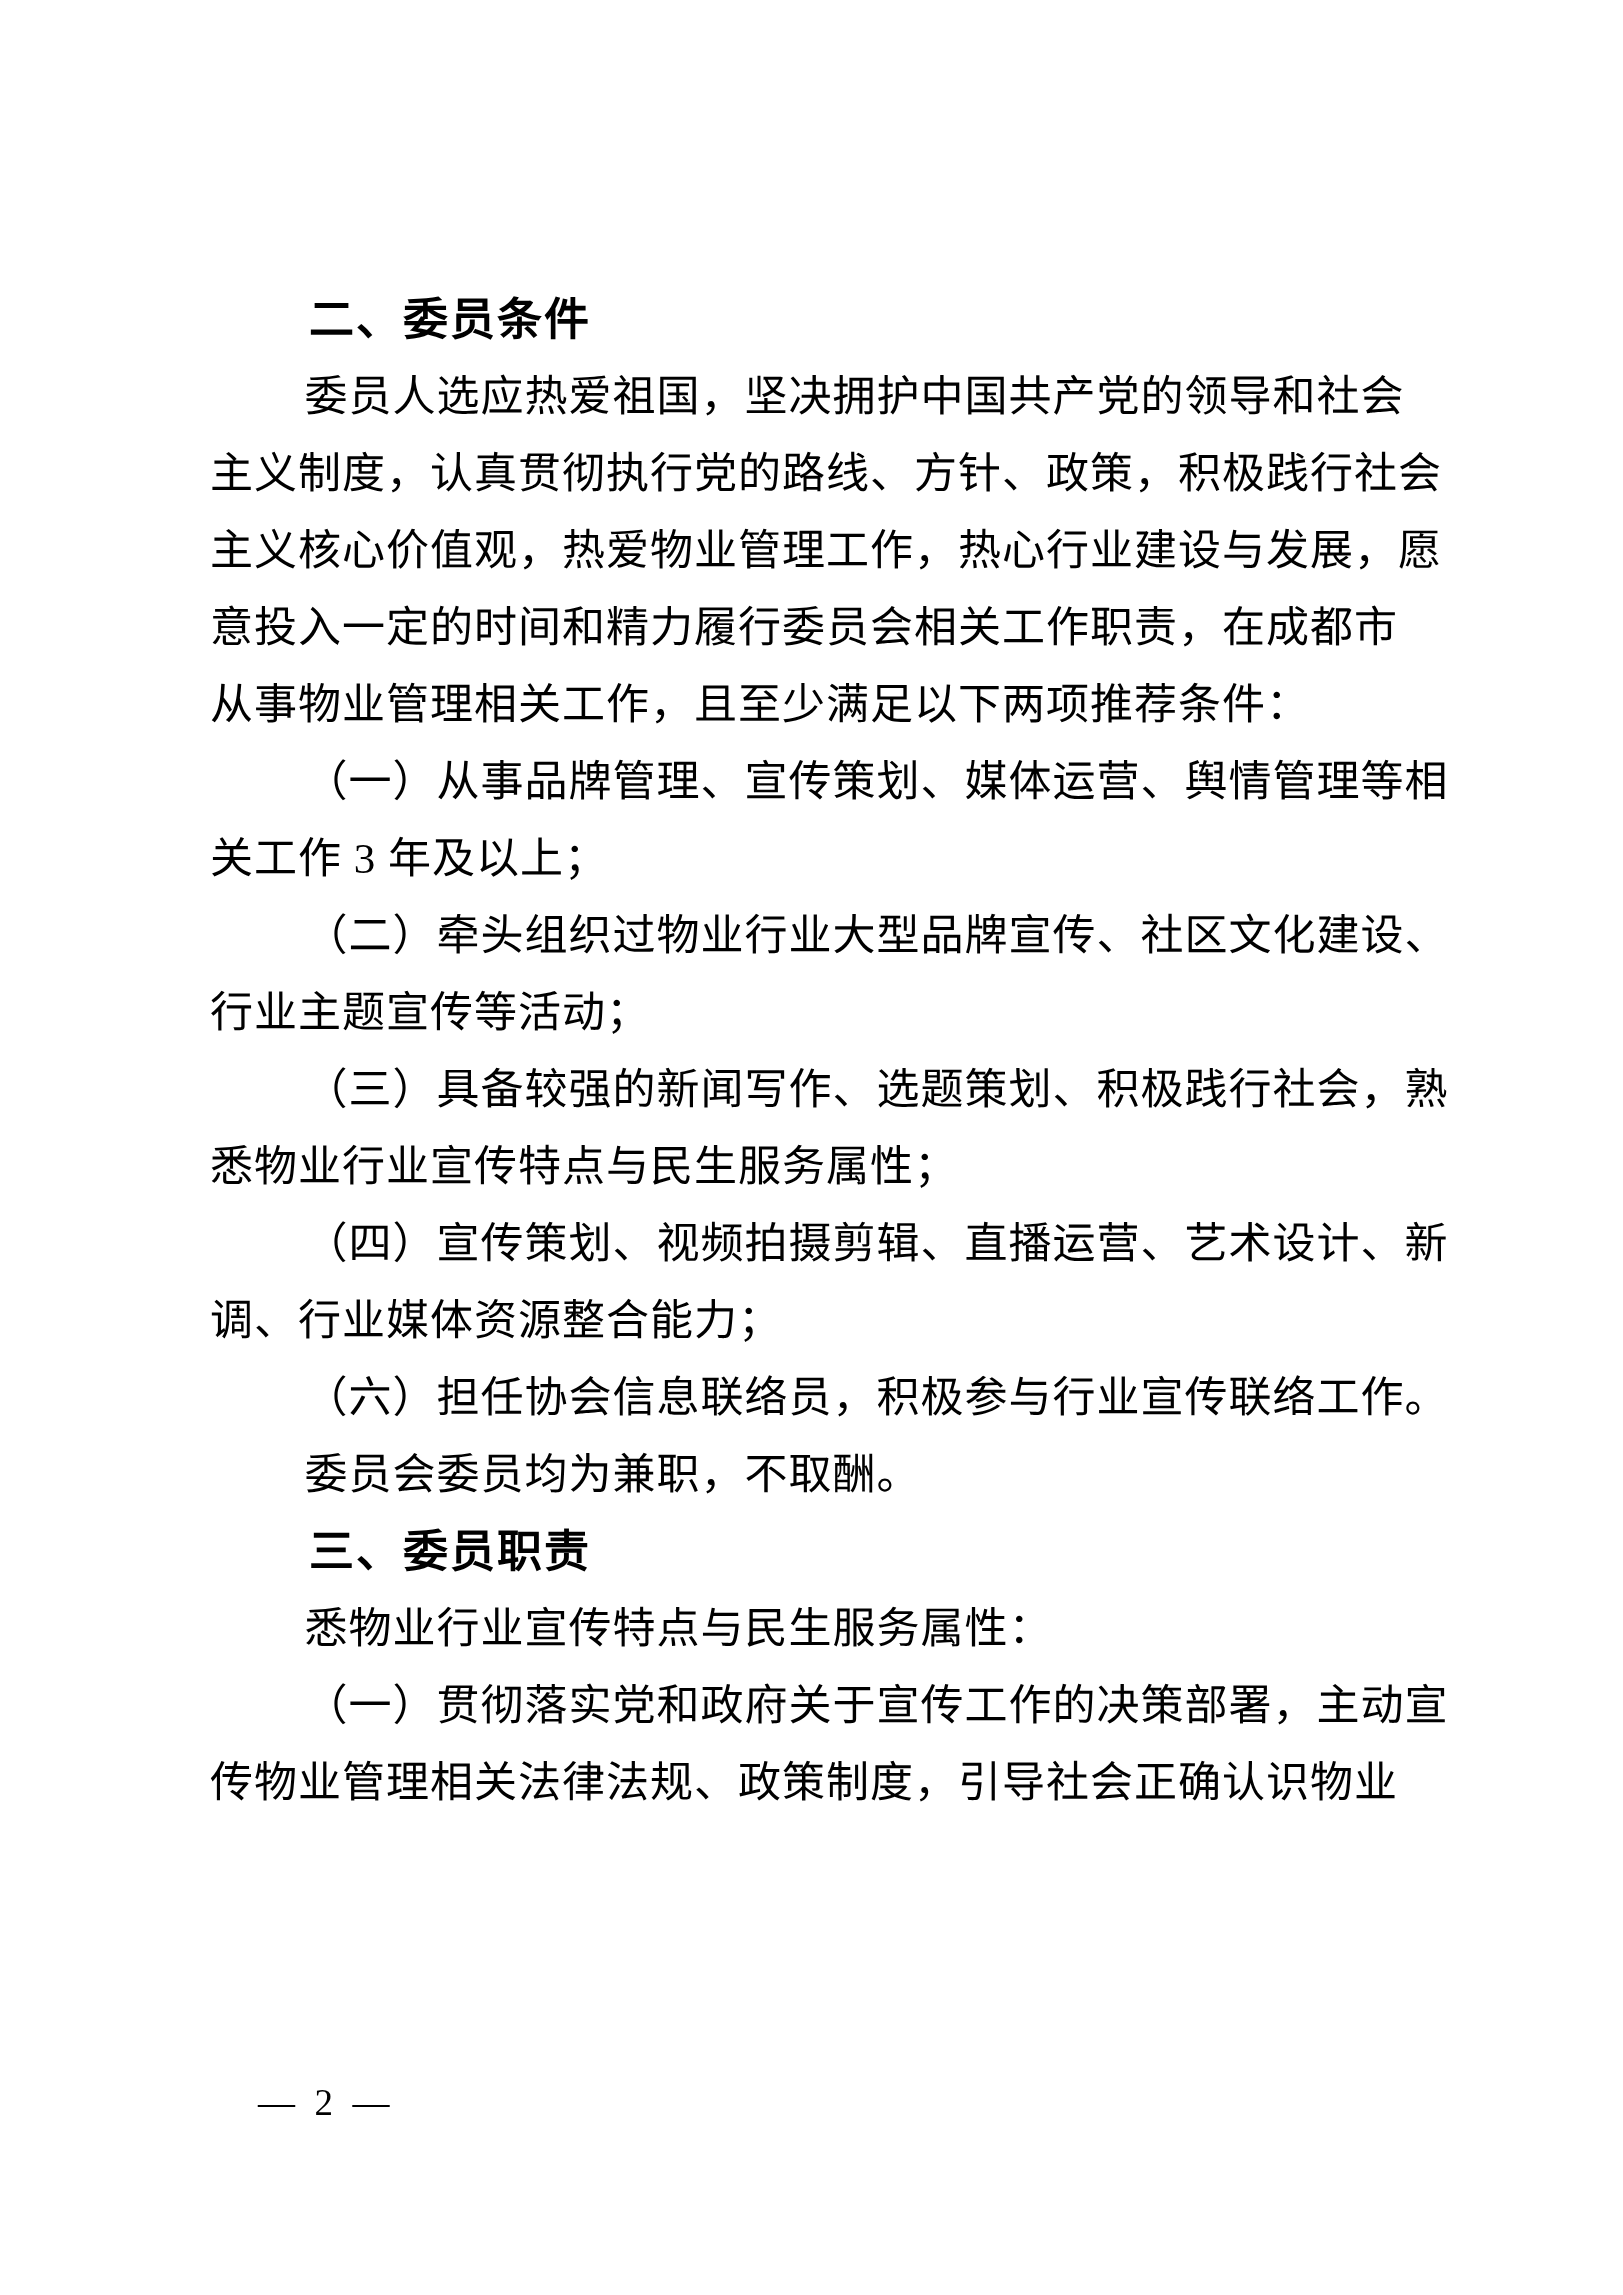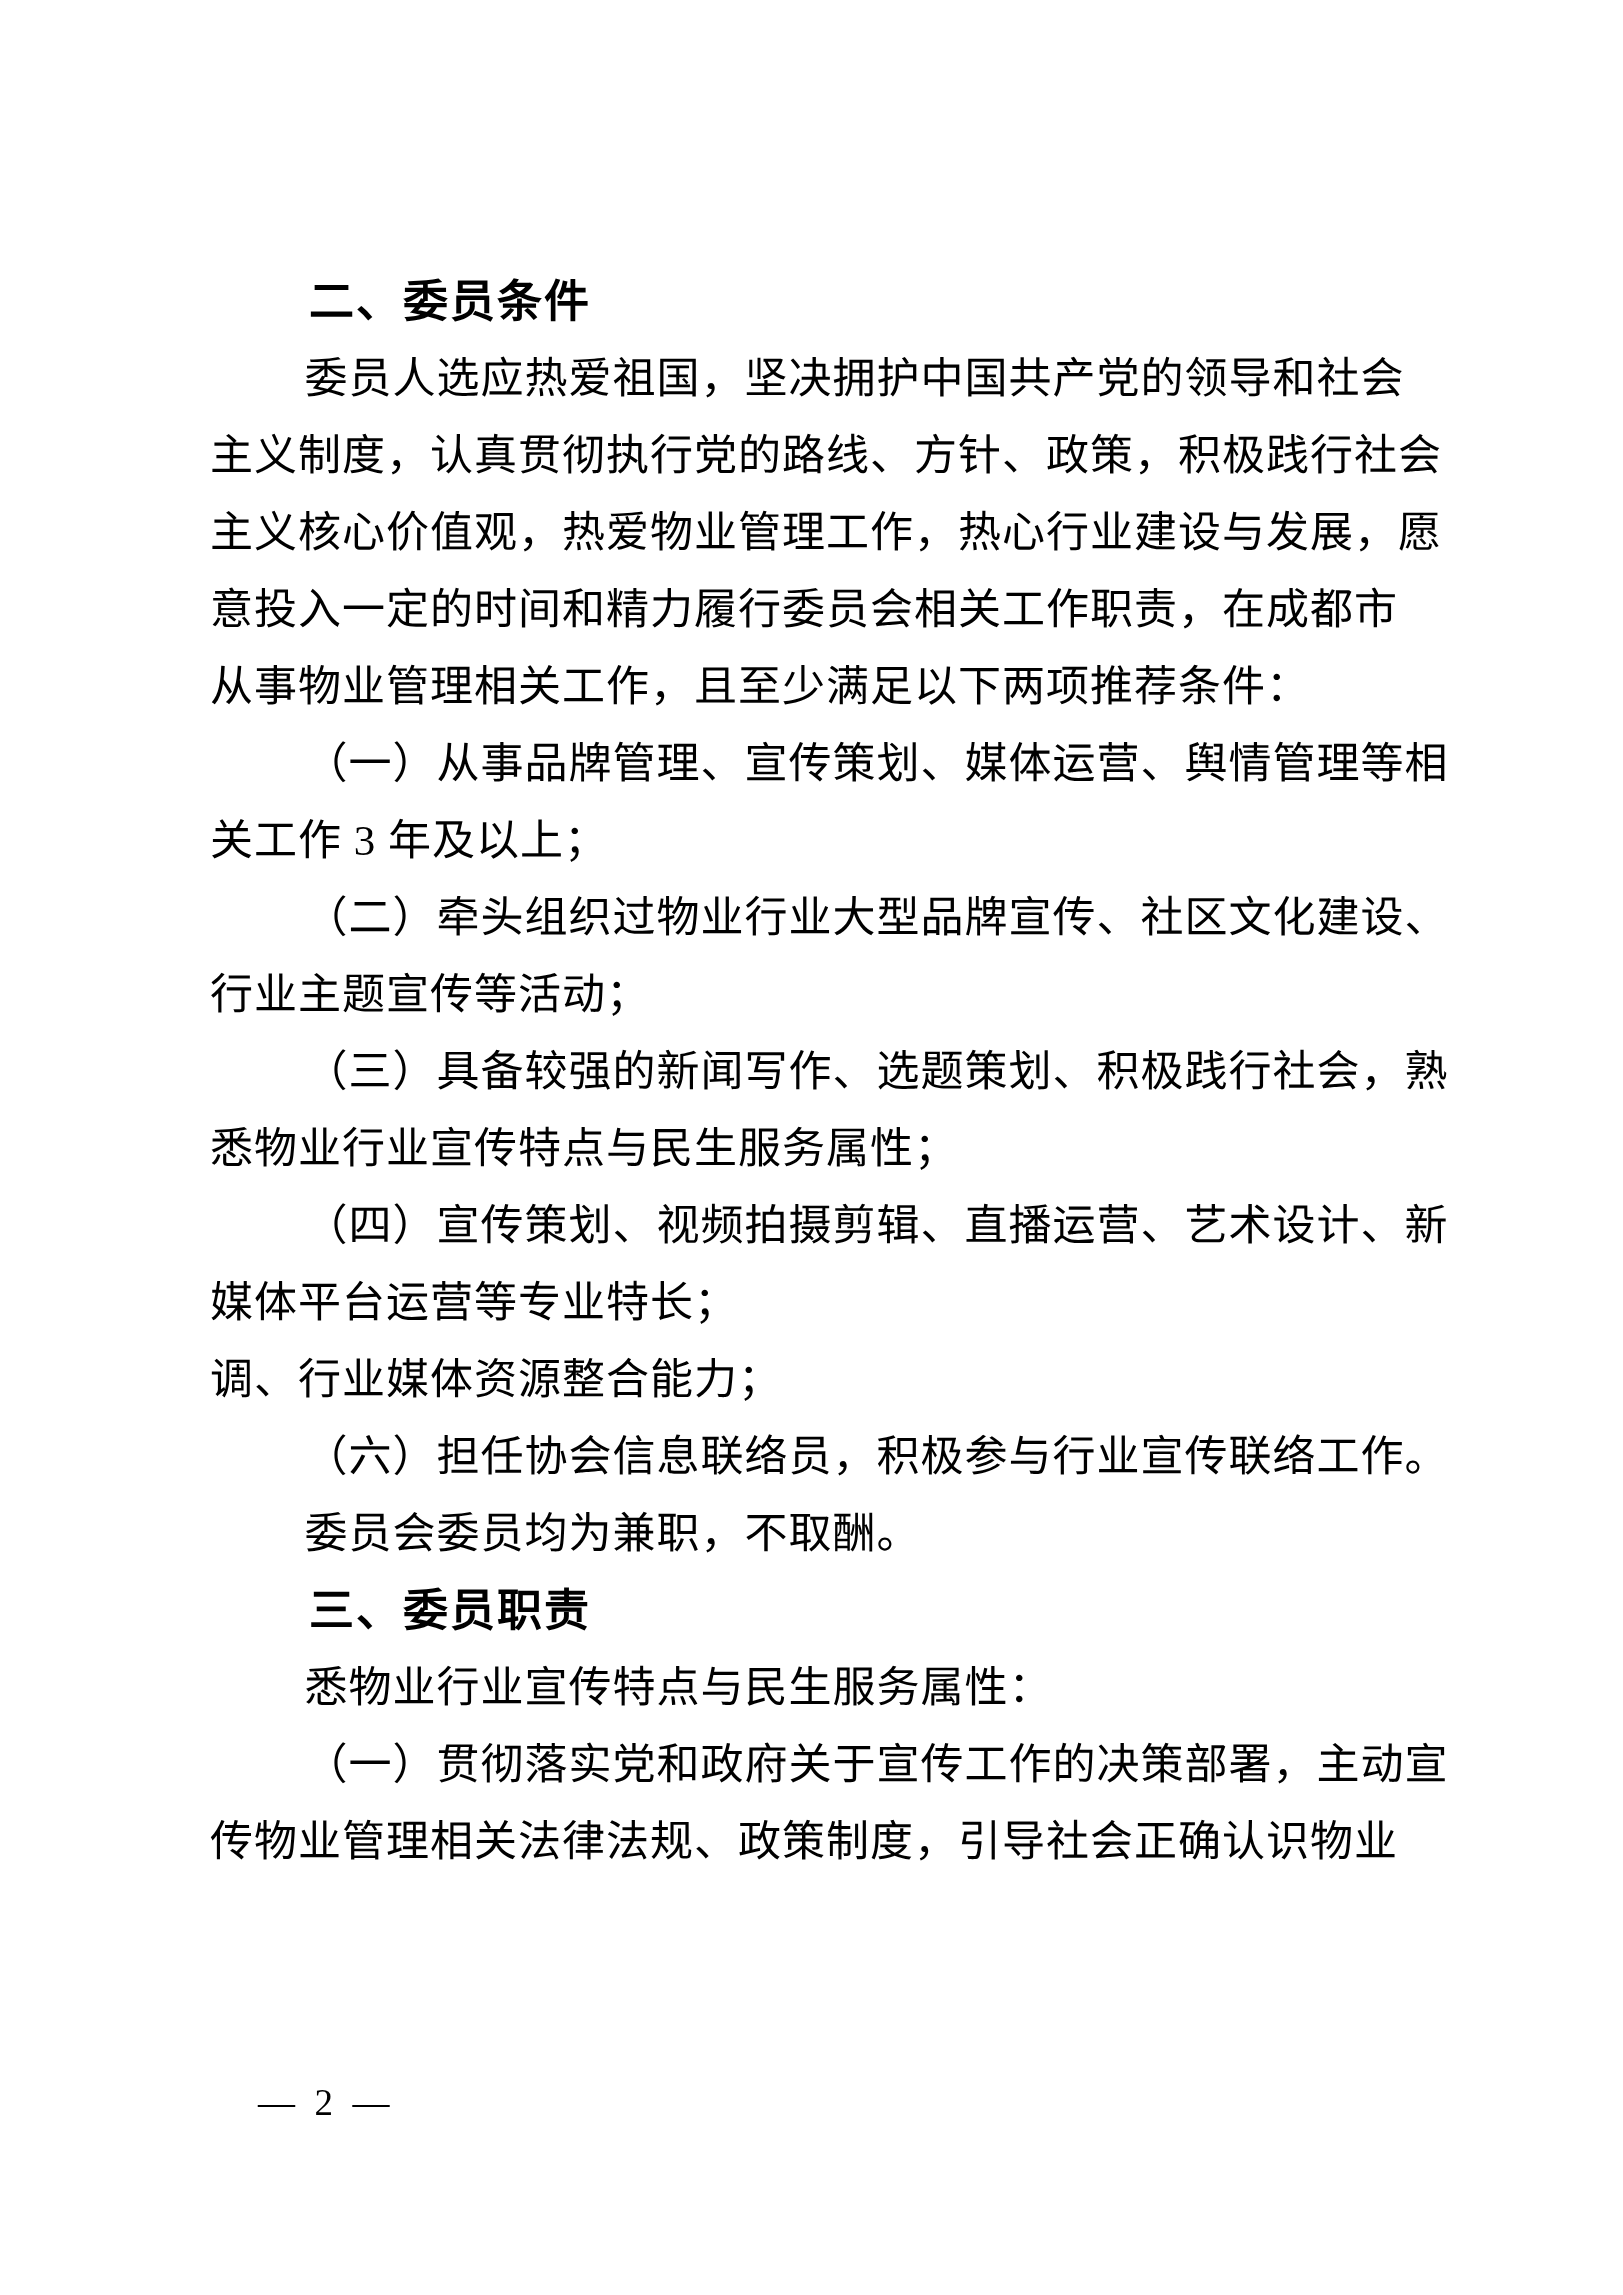--- a/index.html
+++ b/index.html
@@ -13,21 +13,21 @@
     width: 1623px;
     height: 2295px;
     background: #ffffff;
     color: #000000;
     font-family: "Liberation Serif", "DejaVu Serif", serif;
     overflow: hidden;
   }
   .content {
     position: absolute;
     left: 210px;
-    top: 263px;
+    top: 281px;
     width: 1217px;
   }
   .line {
     height: 77px;
     line-height: 77px;
     font-size: 43px;
     letter-spacing: 1px;
     white-space: nowrap;
     color: #000000;
   }
@@ -62,21 +62,20 @@
       <div class="line">主义核心价值观，热爱物业管理工作，热心行业建设与发展，愿</div>
       <div class="line">意投入一定的时间和精力履行委员会相关工作职责，在成都市</div>
       <div class="line">从事物业管理相关工作，且至少满足以下两项推荐条件：</div>
       <div class="line indent">（一）从事品牌管理、宣传策划、媒体运营、舆情管理等相</div>
       <div class="line">关工作 3 年及以上；</div>
       <div class="line indent">（二）牵头组织过物业行业大型品牌宣传、社区文化建设、</div>
       <div class="line">行业主题宣传等活动；</div>
       <div class="line indent">（三）具备较强的新闻写作、选题策划、积极践行社会，熟</div>
       <div class="line">悉物业行业宣传特点与民生服务属性；</div>
       <div class="line indent">（四）宣传策划、视频拍摄剪辑、直播运营、艺术设计、新</div>
-      <div class="line">媒体平台运营等专业特长；</div>
       <div class="line">调、行业媒体资源整合能力；</div>
       <div class="line indent">（六）担任协会信息联络员，积极参与行业宣传联络工作。</div>
       <div class="line indent">委员会委员均为兼职，不取酬。</div>
       <div class="line heading indent">三、委员职责</div>
       <div class="line indent">悉物业行业宣传特点与民生服务属性：</div>
       <div class="line indent">（一）贯彻落实党和政府关于宣传工作的决策部署，主动宣</div>
       <div class="line">传物业管理相关法律法规、政策制度，引导社会正确认识物业</div>
     </main>
   <div class="footer">— 2 —</div>
 </div>

